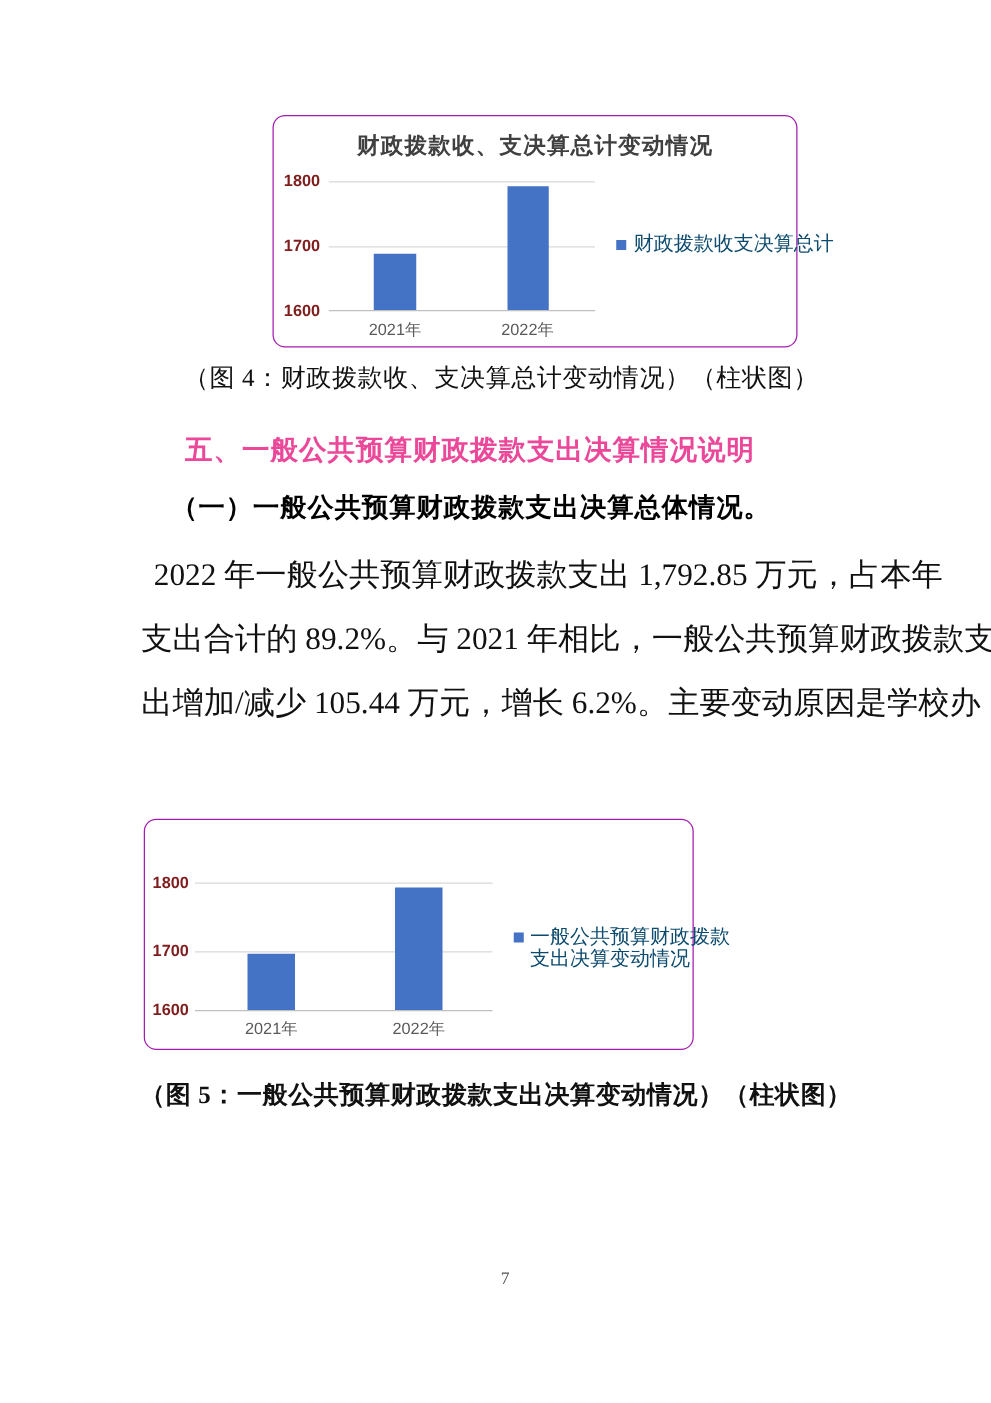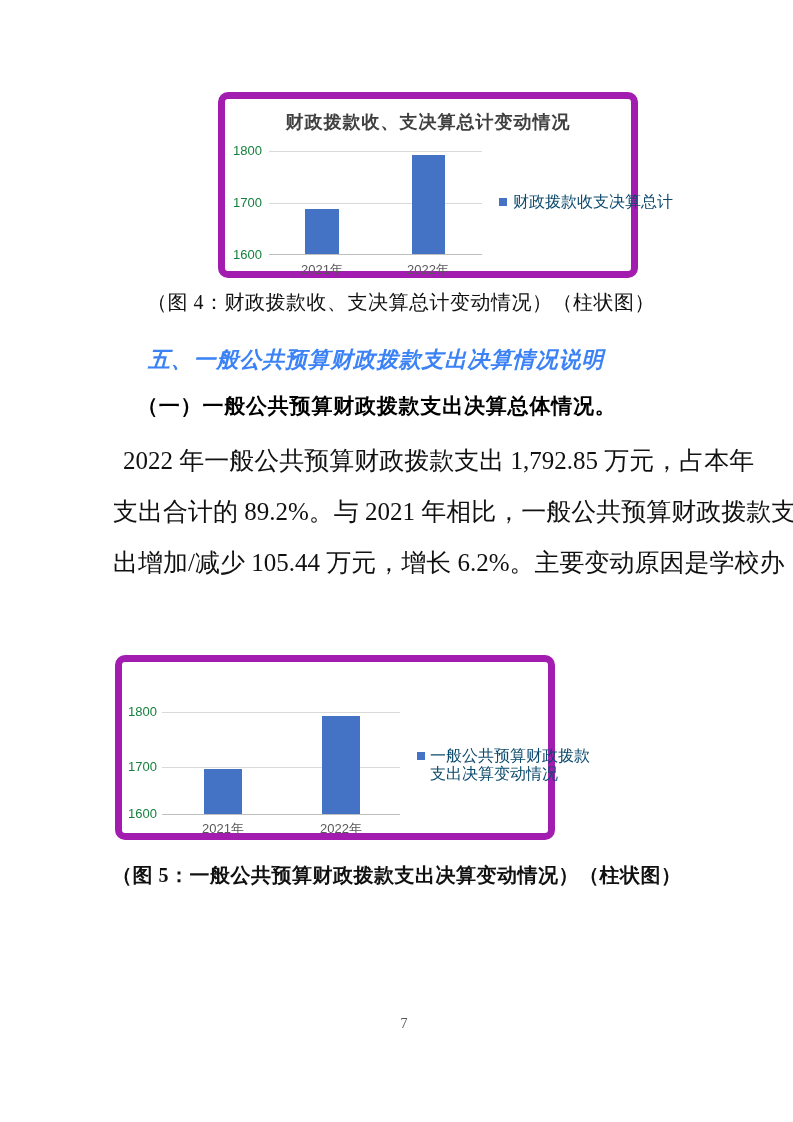--- a/index.html
+++ b/index.html
@@ -5,57 +5,57 @@
   * { margin:0; padding:0; box-sizing:border-box; }
   html,body { background:#ffffff; }
   .page {
     position:relative; width:793px; height:1122px; margin:0 auto;
     background:#ffffff; overflow:hidden;
     font-family:"Liberation Serif", serif; color:#111;
   }
   
   .chart {
     position:absolute; background:#fff;
-    border:7px solid #a21caf; border-radius:10px;
+    border:1px solid #a21caf; border-radius:10px;
     font-family:"Liberation Sans", sans-serif;
   }
   .c-title {
     position:absolute; top:11px; left:0; width:100%;
     text-align:center; font-weight:bold; font-size:18px;
     color:#404040; letter-spacing:1px; white-space:nowrap;
   }
   .plot { position:absolute; }
   .gridline { position:absolute; left:0; width:100%; height:0;
               border-top:1px solid #d9d9d9; }
   .axisline { position:absolute; left:0; bottom:-1px; width:100%; height:0;
               border-top:1px solid #bfbfbf; }
   .bar { position:absolute; bottom:0; background:#4472c4; }
   .ytick {
-    position:absolute; text-align:right; font-size:13px; color:#15803d;
-    width:32px; white-space:nowrap;
+    position:absolute; text-align:right; font-size:13px; color:#7f1d1d;
+    width:32px; white-space:nowrap;font-weight:bold;
   }
   .xtick {
     position:absolute; text-align:center; font-size:13px; color:#595959;
     width:64px; white-space:nowrap;
   }
   .legend { position:absolute; }
   .legend-swatch { position:absolute; width:8px; height:8px; background:#4472c4; }
   .legend-text {
     position:absolute; font-size:16px; color:#0c4a6e;
     line-height:18px; white-space:nowrap;
   }
   
   .caption {
     position:absolute; font-size:20px; letter-spacing:0.5px;
     white-space:nowrap; color:#111;
   }
   .h-section {
     position:absolute; font-family:"Liberation Sans", sans-serif;
     font-weight:bold; font-size:22px; letter-spacing:0.8px;
-    white-space:nowrap; color:#3b82f6;font-style:italic;
+    white-space:nowrap; color:#ec4899;
   }
   .h-sub {
     position:absolute; font-weight:bold; font-size:21px; letter-spacing:0.8px;
     white-space:nowrap; color:#000;
   }
   .body-block { position:absolute; left:113px; top:435px; width:618px; }
   .body-line {
     font-size:25px; line-height:51px; height:51px;
     text-align:justify; text-align-last:justify; text-justify:inter-character;
     white-space:nowrap; color:#111;

